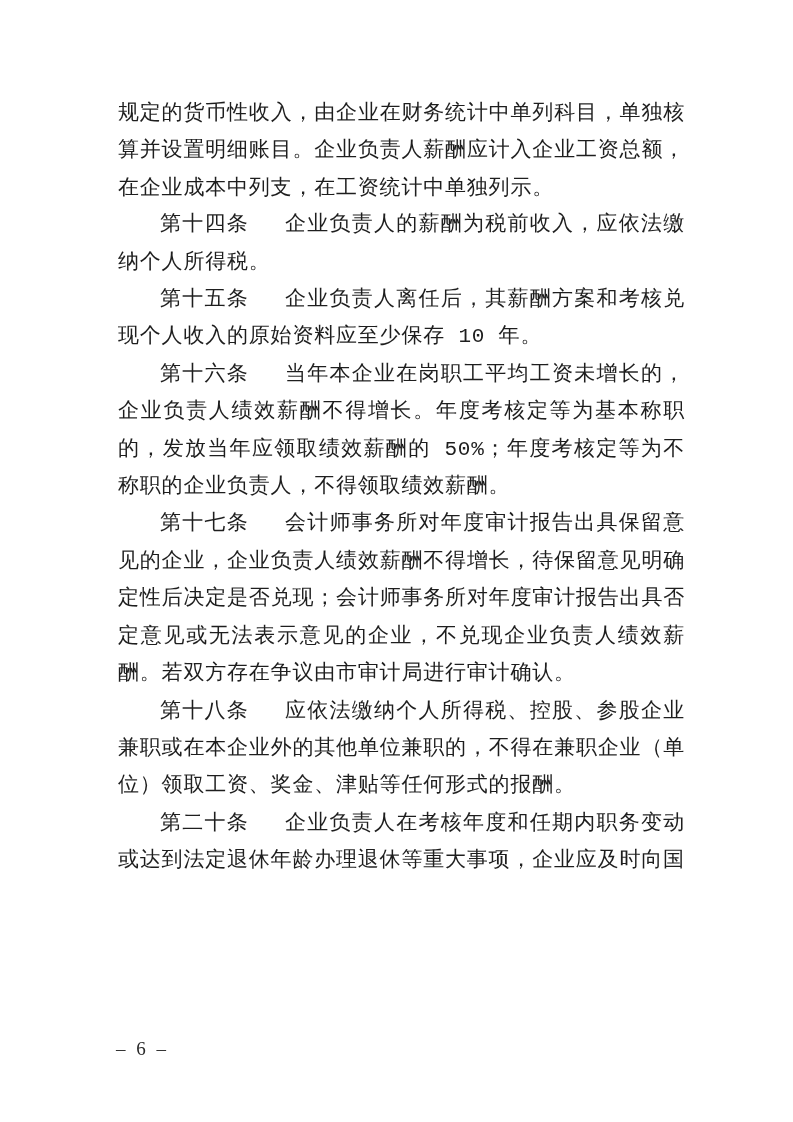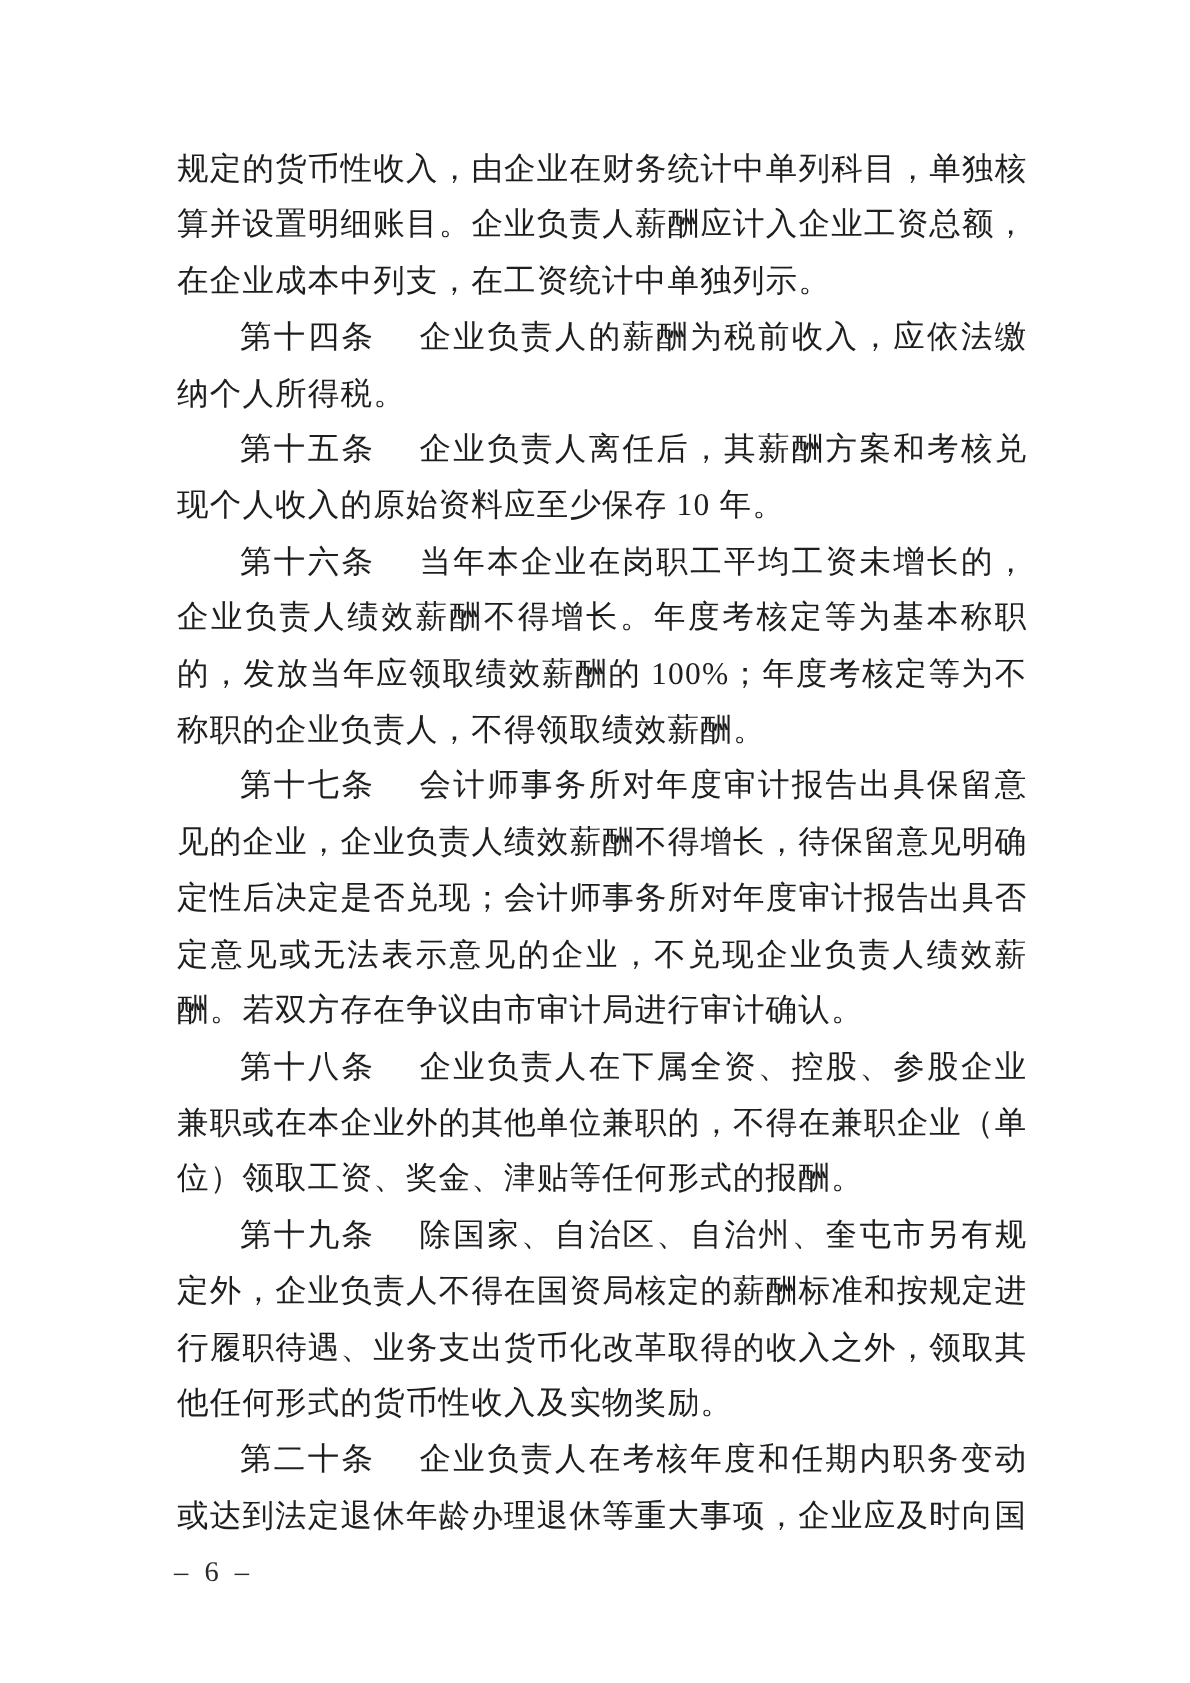--- a/index.html
+++ b/index.html
@@ -28,41 +28,41 @@
     font-size: 21px;
     line-height: 37.4px;
     letter-spacing: 0.8px;
     color: #1e1e1e;
     text-align: justify;
     text-justify: inter-ideograph;
     word-break: break-all;
   }
   .text-block p.indent {
     text-indent: 2em;
+    font-family: Liberation Mono, monospace;
   }
   .page-footer {
     position: absolute;
     left: 116px;
     top: 1038px;
     font-size: 19px;
     letter-spacing: 3px;
     color: #2a2a2a;
   }
 </style>
 </head>
 <body>
 
 <div class="page">
 
   <div class="text-block">
     <p>规定的货币性收入，由企业在财务统计中单列科目，单独核算并设置明细账目。企业负责人薪酬应计入企业工资总额，在企业成本中列支，在工资统计中单独列示。</p>
     <p class="indent">第十四条　 企业负责人的薪酬为税前收入，应依法缴纳个人所得税。</p>
     <p class="indent">第十五条　 企业负责人离任后，其薪酬方案和考核兑现个人收入的原始资料应至少保存 10 年。</p>
-    <p class="indent">第十六条　 当年本企业在岗职工平均工资未增长的，企业负责人绩效薪酬不得增长。年度考核定等为基本称职的，发放当年应领取绩效薪酬的 100%；年度考核定等为不称职的企业负责人，不得领取绩效薪酬。</p>
+    <p class="indent">第十六条　 当年本企业在岗职工平均工资未增长的，企业负责人绩效薪酬不得增长。年度考核定等为基本称职的，发放当年应领取绩效薪酬的 50%；年度考核定等为不称职的企业负责人，不得领取绩效薪酬。</p>
     <p class="indent">第十七条　 会计师事务所对年度审计报告出具保留意见的企业，企业负责人绩效薪酬不得增长，待保留意见明确定性后决定是否兑现；会计师事务所对年度审计报告出具否定意见或无法表示意见的企业，不兑现企业负责人绩效薪酬。若双方存在争议由市审计局进行审计确认。</p>
-    <p class="indent">第十八条　 企业负责人在下属全资、控股、参股企业兼职或在本企业外的其他单位兼职的，不得在兼职企业（单位）领取工资、奖金、津贴等任何形式的报酬。</p>
-    <p class="indent">第十九条　 除国家、自治区、自治州、奎屯市另有规定外，企业负责人不得在国资局核定的薪酬标准和按规定进行履职待遇、业务支出货币化改革取得的收入之外，领取其他任何形式的货币性收入及实物奖励。</p>
+    <p class="indent">第十八条　 应依法缴纳个人所得税、控股、参股企业兼职或在本企业外的其他单位兼职的，不得在兼职企业（单位）领取工资、奖金、津贴等任何形式的报酬。</p>
     <p class="indent">第二十条　 企业负责人在考核年度和任期内职务变动或达到法定退休年龄办理退休等重大事项，企业应及时向国</p>
   </div>
 
   <div class="page-footer">– 6 –</div>
 
 </div>
 
 </body></html>

